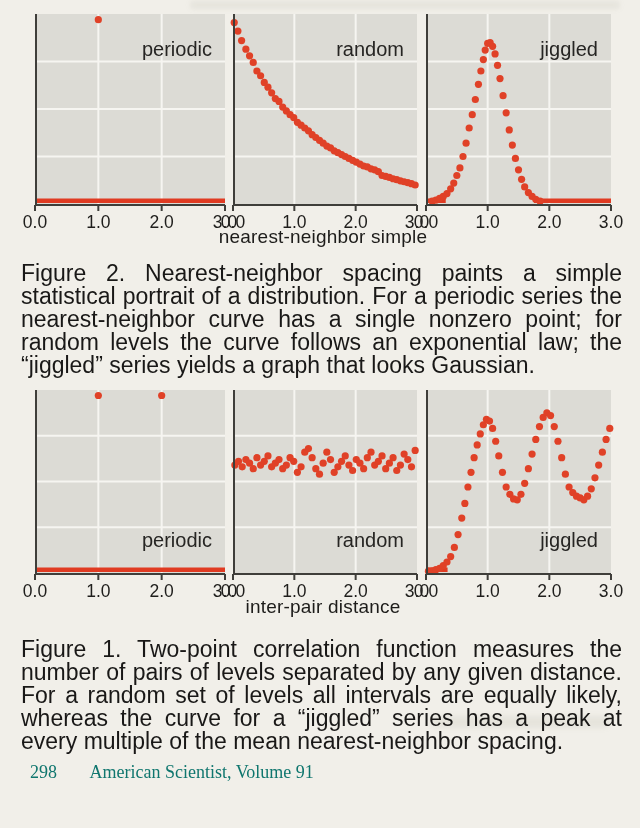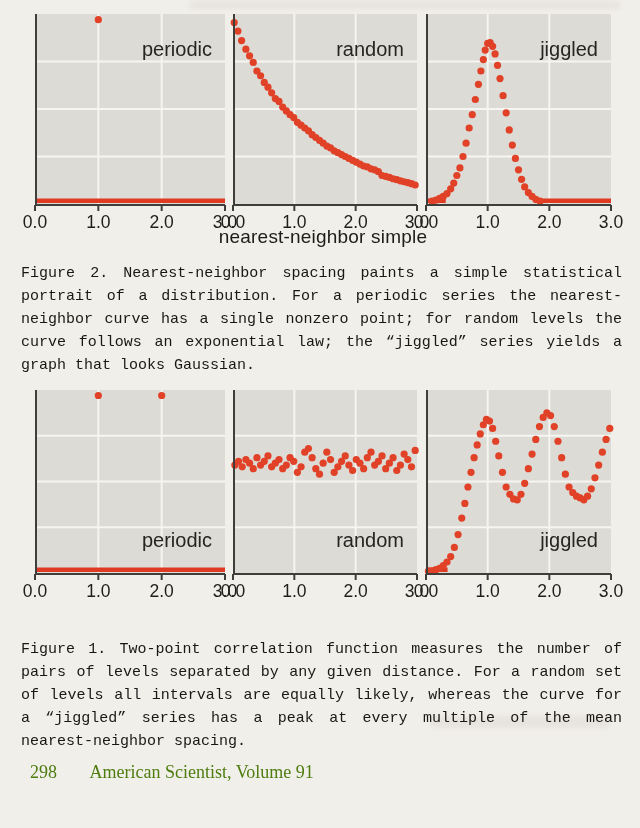--- a/index.html
+++ b/index.html
@@ -31,31 +31,31 @@
     position:absolute;
     text-align:center;
     font-family:"Liberation Sans", sans-serif;
     font-size:19px;
     color:#1d1c1a;
     letter-spacing:0.2px;
   }
   .caption{
     position:absolute;
     margin:0;
-    font-family:Liberation Mono, monospace;
-    font-size:15px;
+    font-family:Liberation Sans, sans-serif;
+    font-size:23px;
     line-height:23px;
     color:#191817;
     text-align:justify;
   }
   .footer{
     position:absolute;
     font-family:"Liberation Serif", serif;
     font-size:18px;
-    color:#4d7c0f;
+    color:#0f766e;
     text-align:right;
   }
   .footer .pagenum{display:inline-block;}
   .footer .journal{display:inline-block;margin-left:28px;}
 </style>
 </head>
 <body>
 
 <div id="page">
 
@@ -445,20 +445,21 @@
         </g>
         <g>
           <text x="0" y="207" text-anchor="middle" fill="#1f1e1c" font-family="&quot;Liberation Sans&quot;, sans-serif" font-size="17.5">0.0</text>
           <text x="61.666666666666664" y="207" text-anchor="middle" fill="#1f1e1c" font-family="&quot;Liberation Sans&quot;, sans-serif" font-size="17.5">1.0</text>
           <text x="123.33333333333333" y="207" text-anchor="middle" fill="#1f1e1c" font-family="&quot;Liberation Sans&quot;, sans-serif" font-size="17.5">2.0</text>
           <text x="185" y="207" text-anchor="middle" fill="#1f1e1c" font-family="&quot;Liberation Sans&quot;, sans-serif" font-size="17.5">3.0</text>
         </g>
         <text x="172" y="157" text-anchor="end" fill="#262523" font-family="&quot;Liberation Sans&quot;, sans-serif" font-size="20">jiggled</text>
       </svg>
     </div>
+  <div class="xlabel" style="left:35px;top:596px;width:576px;">inter-pair distance</div>
   <p class="caption" style="left:21px;top:638px;width:601px;">Figure 1. Two-point correlation function measures the number of pairs of levels separated by any given distance. For a random set of levels all intervals are equally likely, whereas the curve for a “jiggled” series has a peak at every multiple of the mean nearest-neighbor spacing.</p>
 
   <div class="footer" style="left:30px;top:762px;">
     <span class="pagenum">298</span>
     <span class="journal">American Scientist, Volume 91</span>
   </div>
 
 </div>
 
 </body></html>

